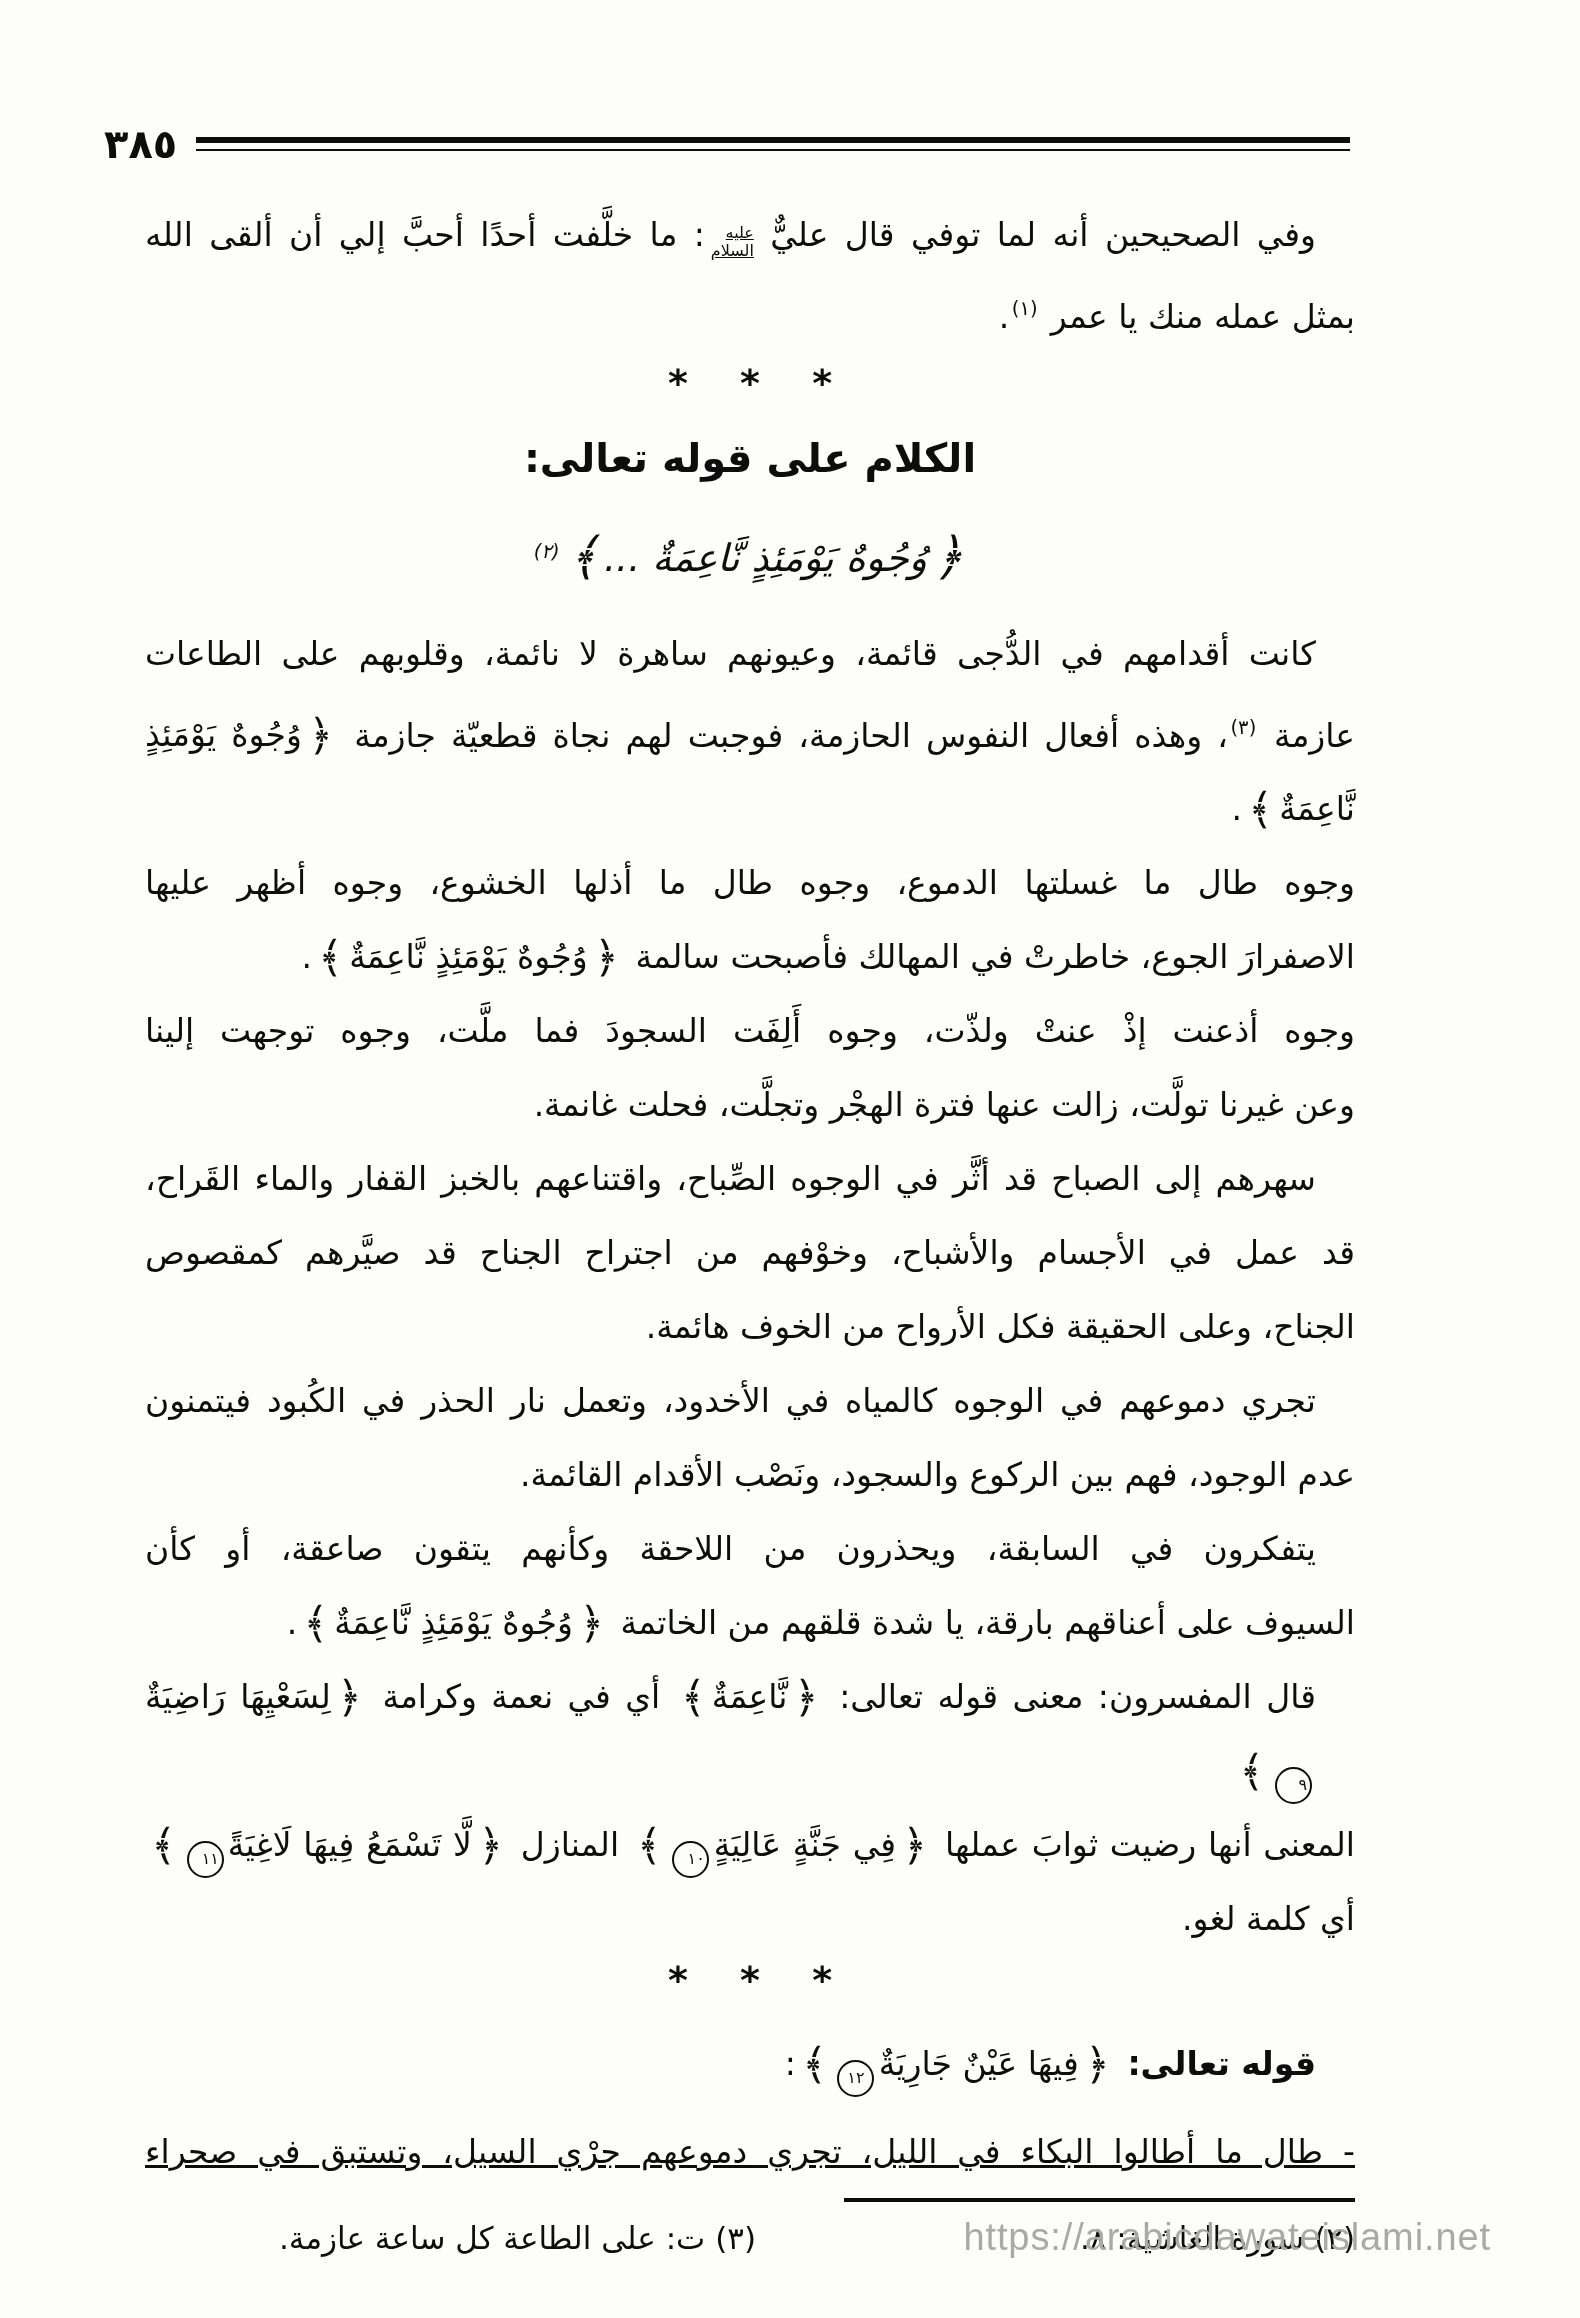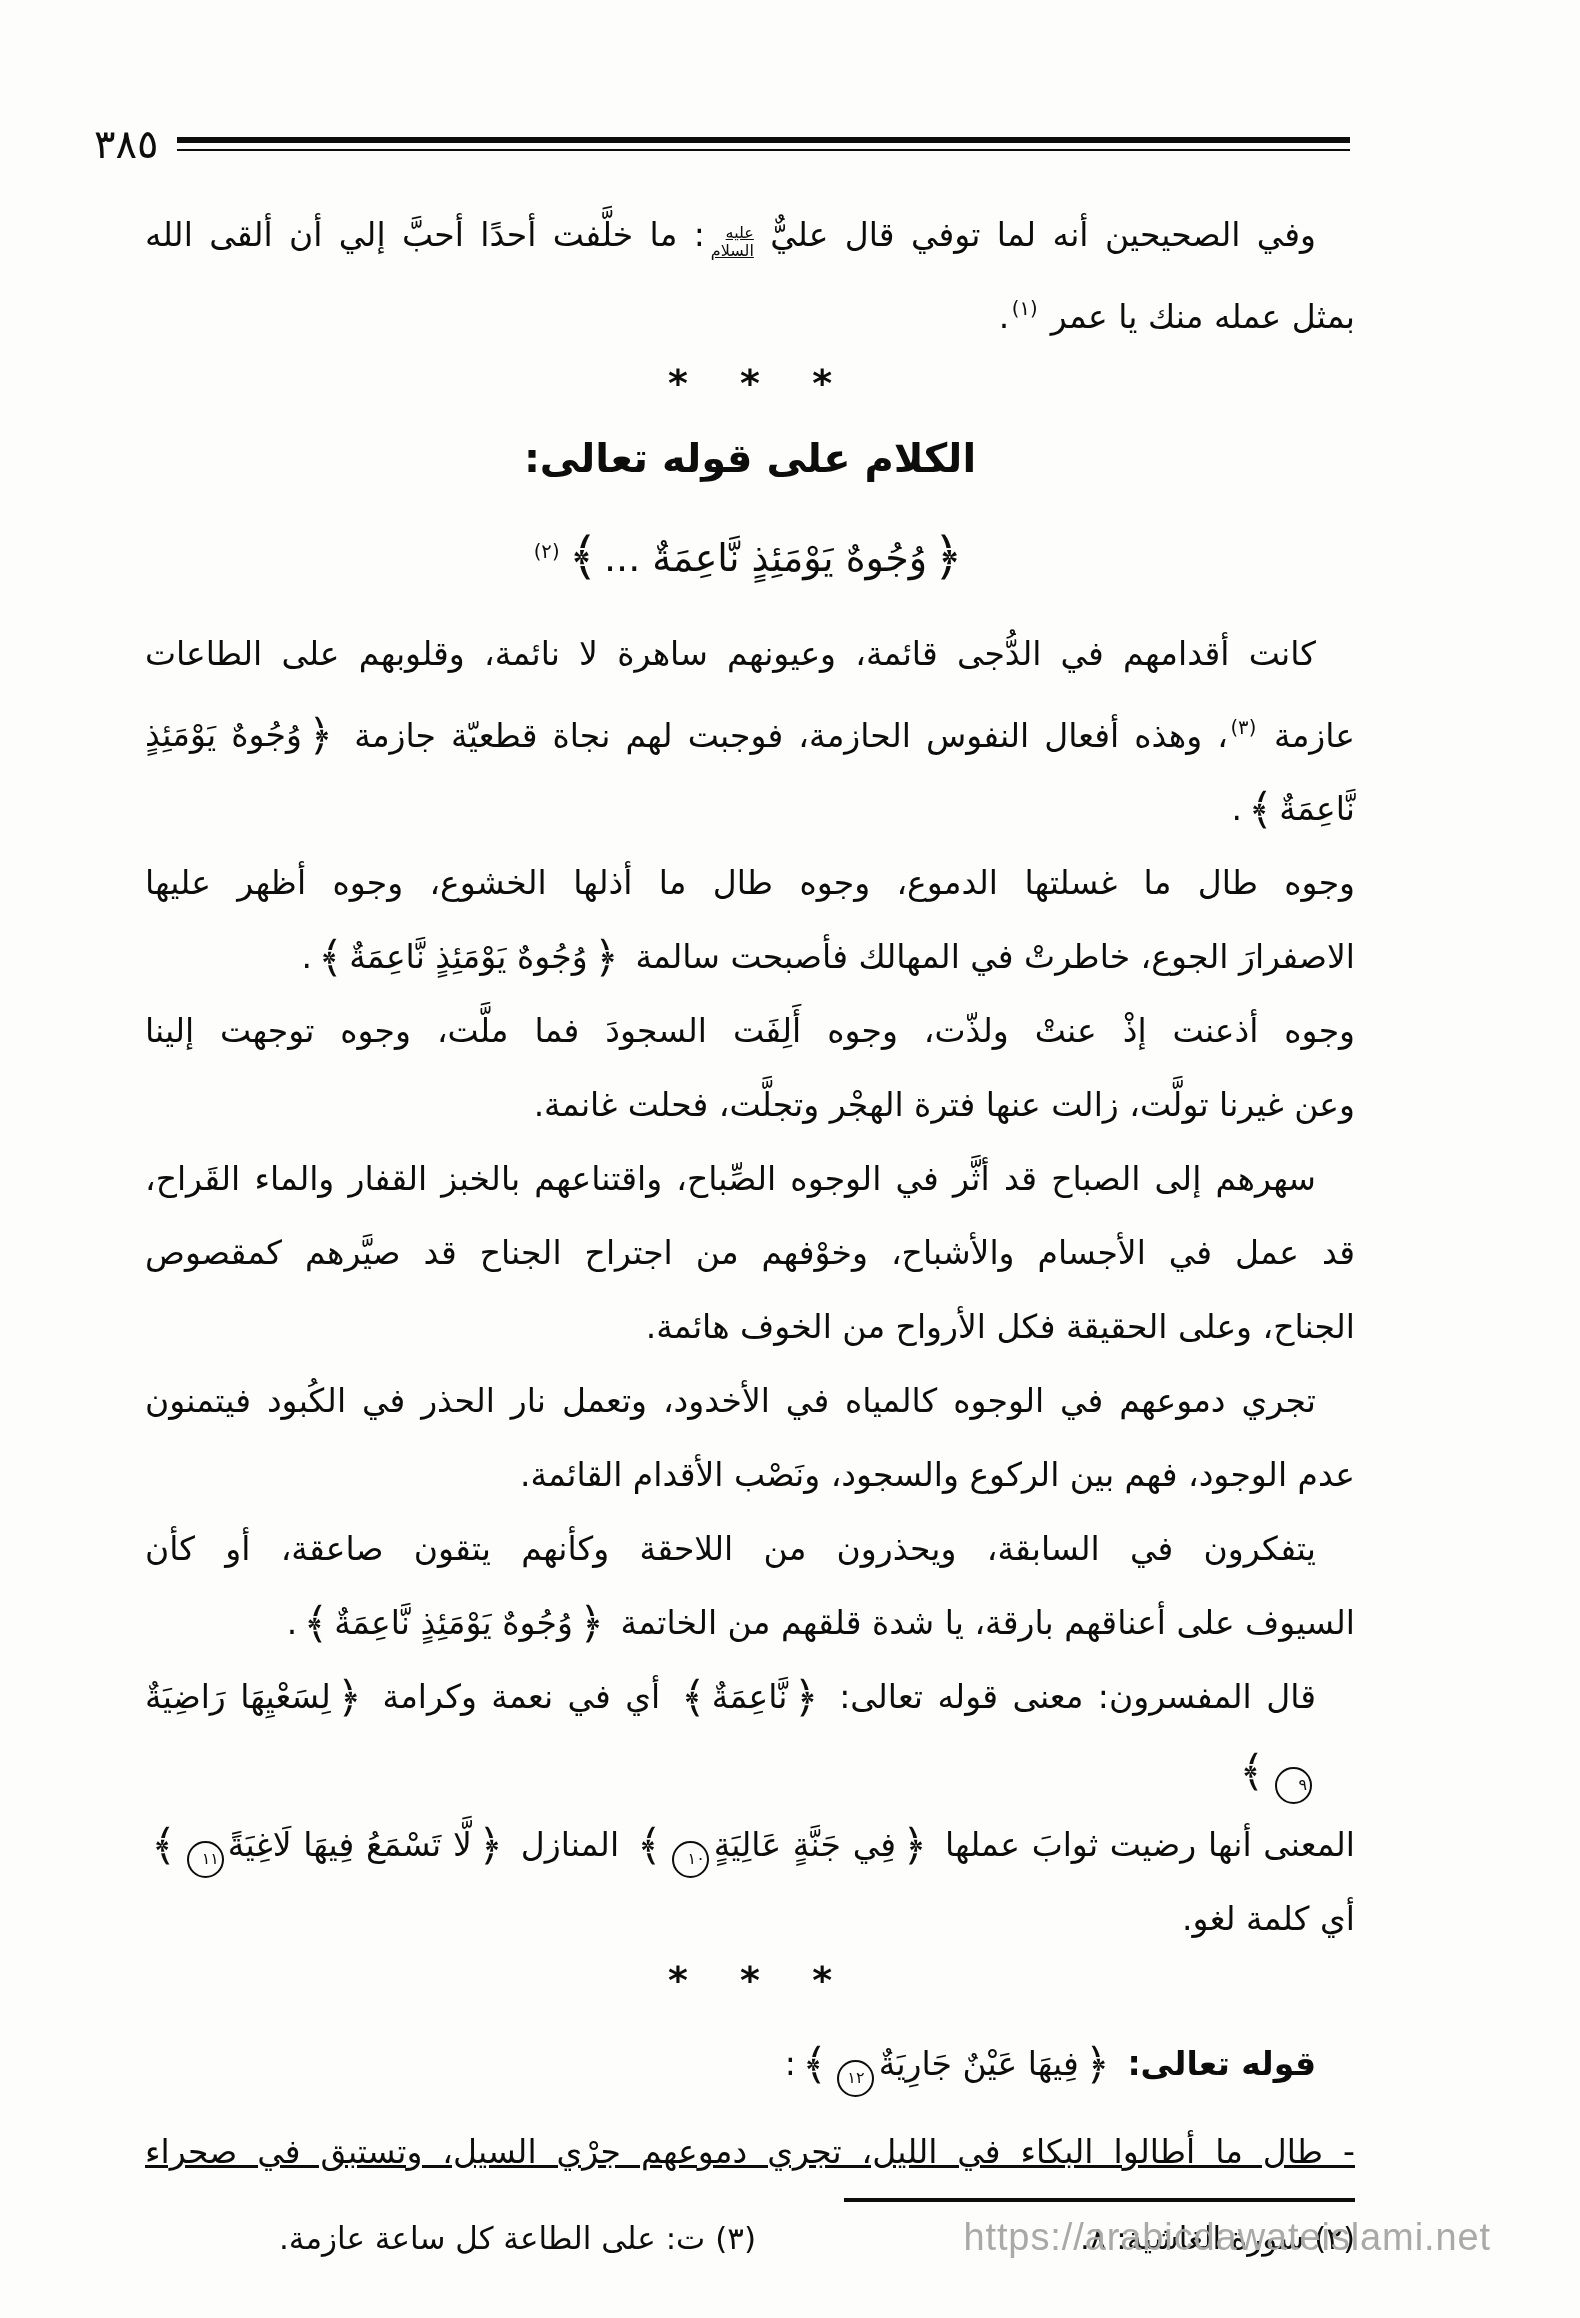--- a/index.html
+++ b/index.html
@@ -6,40 +6,40 @@
   * { box-sizing: border-box; }
   body { margin:0; background:#e9e9e9; }
   .page {
     position: relative; width: 1580px; height: 2319px; margin: 0 auto;
     background: var(--paper); color: var(--ink);
     font-family: "DejaVu Sans", sans-serif; overflow: hidden;
   }
   
   .header { display:flex; align-items:center; direction:ltr;
             margin: 0 218px 0 94px; padding-top: 124px; }
-  .pagenum { font-size: 40px; font-weight: normal; line-height: 1; }
+  .pagenum { font-size: 40px; font-weight: bold; line-height: 1; margin-left: 10px; }
   .hrule { flex:1; height: 13.6px; border-top: 6px solid var(--ink);
            border-bottom: 2.6px solid var(--ink); margin: 0 12px 0 19px; }
   .htitle { font-size: 36px; font-weight: bold; line-height: 1.1; }
   
   .textblock { margin: 0 225px 0 145px; direction: rtl; }
   #intro { margin-top: 34px; }
   .stars { text-align:center; font-size: 38px; font-weight: bold;
            word-spacing: 39px; line-height: 49px; margin-top: 5.1px; }
   .stars2 { margin-top: 0px; }
   .heading { text-align:center; font-weight:bold; font-size:40px;
              line-height: 56px; margin-top: 22px; }
   .verseline { margin-top: 24px; }
   .verseline .bline { font-size: 38px; line-height: 84px; }
   .verseline .qmark { font-size: 51px; }
   #bodyparas { margin-top: 17px; }
   .bline { font-size: 33px; line-height: 74px; direction: rtl; }
   .bline.j  { text-align: justify; text-align-last: justify; }
   .bline.nj { text-align: right; }
-  .bline.c  { text-align: center; text-align-last: center; }
+  .bline.c  { text-align: center; text-align-last: center; font-style: italic; }
   .bline.ind { padding-right: 39px; }
   #leadline { margin-top: 22px; }
   #dashline { margin-top: 13.6px; text-decoration: underline; }
   
   .seg-b { font-weight: bold; }
   .fnref { font-size: 19.6px; vertical-align: 12.8px; margin: 0 2.6px; }
   .hon { display:inline-block; width: 49px; font-size: 16px; line-height: 1.12;
          text-align:right; vertical-align: -10.2px; text-decoration: underline; }
   .qmark { font-size: 43px; margin: 0 6px; vertical-align: -3.4px; line-height: 0; }
   .ayah { display:inline-block; min-width: 37px; height: 37px;

